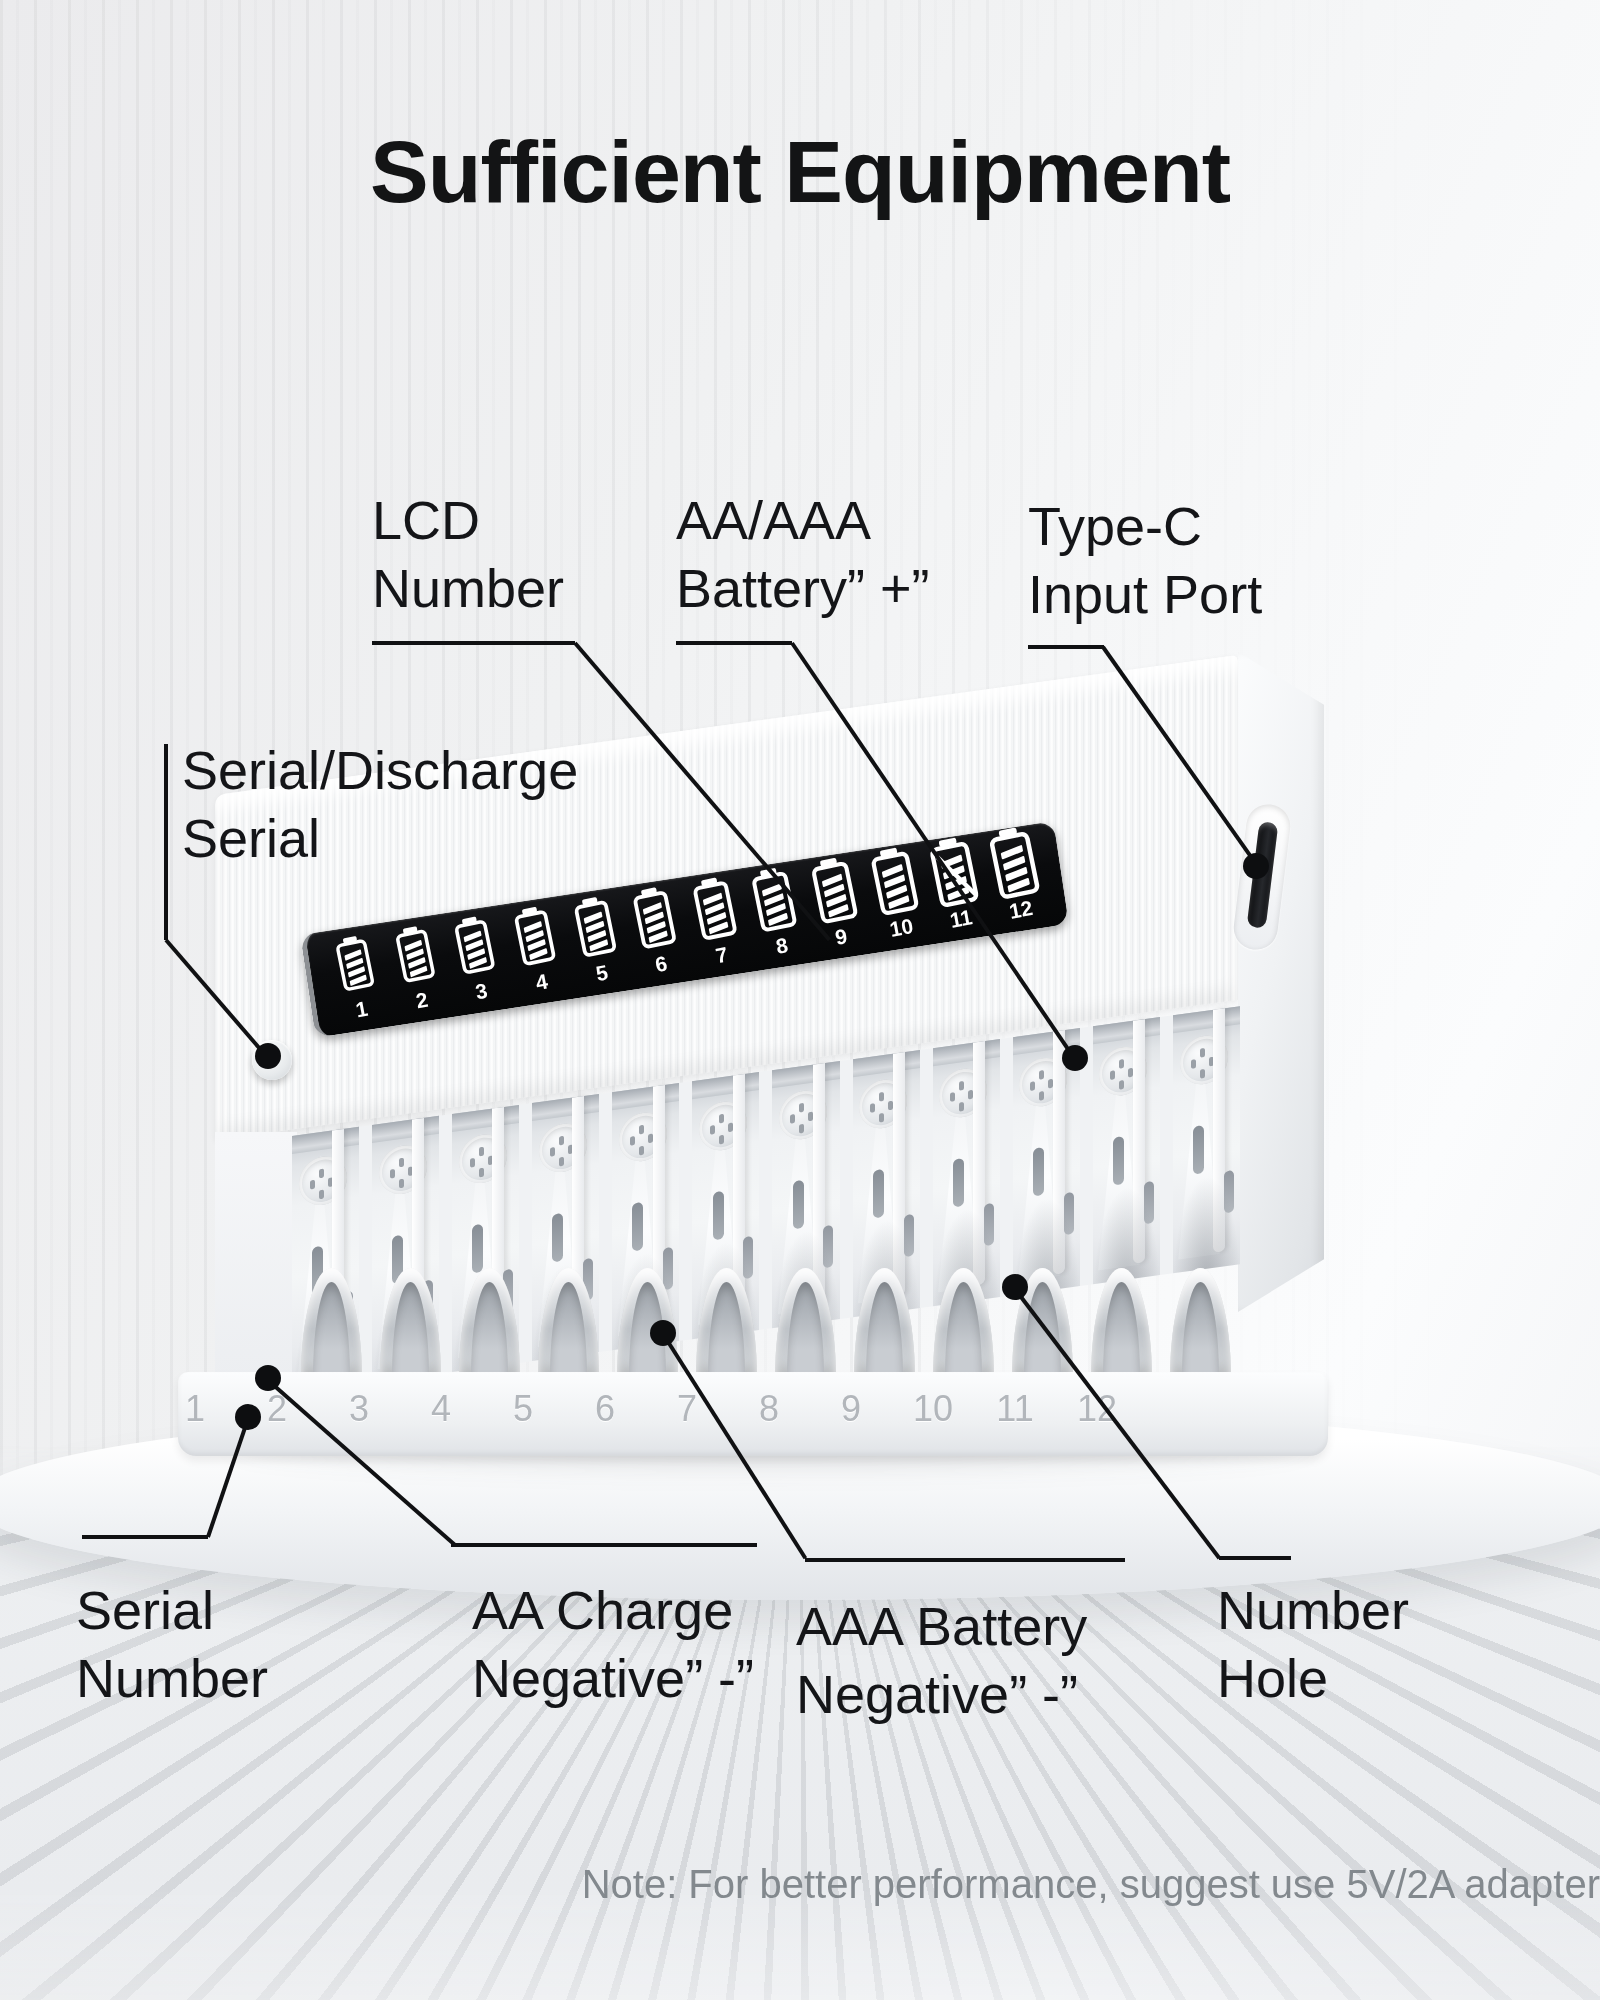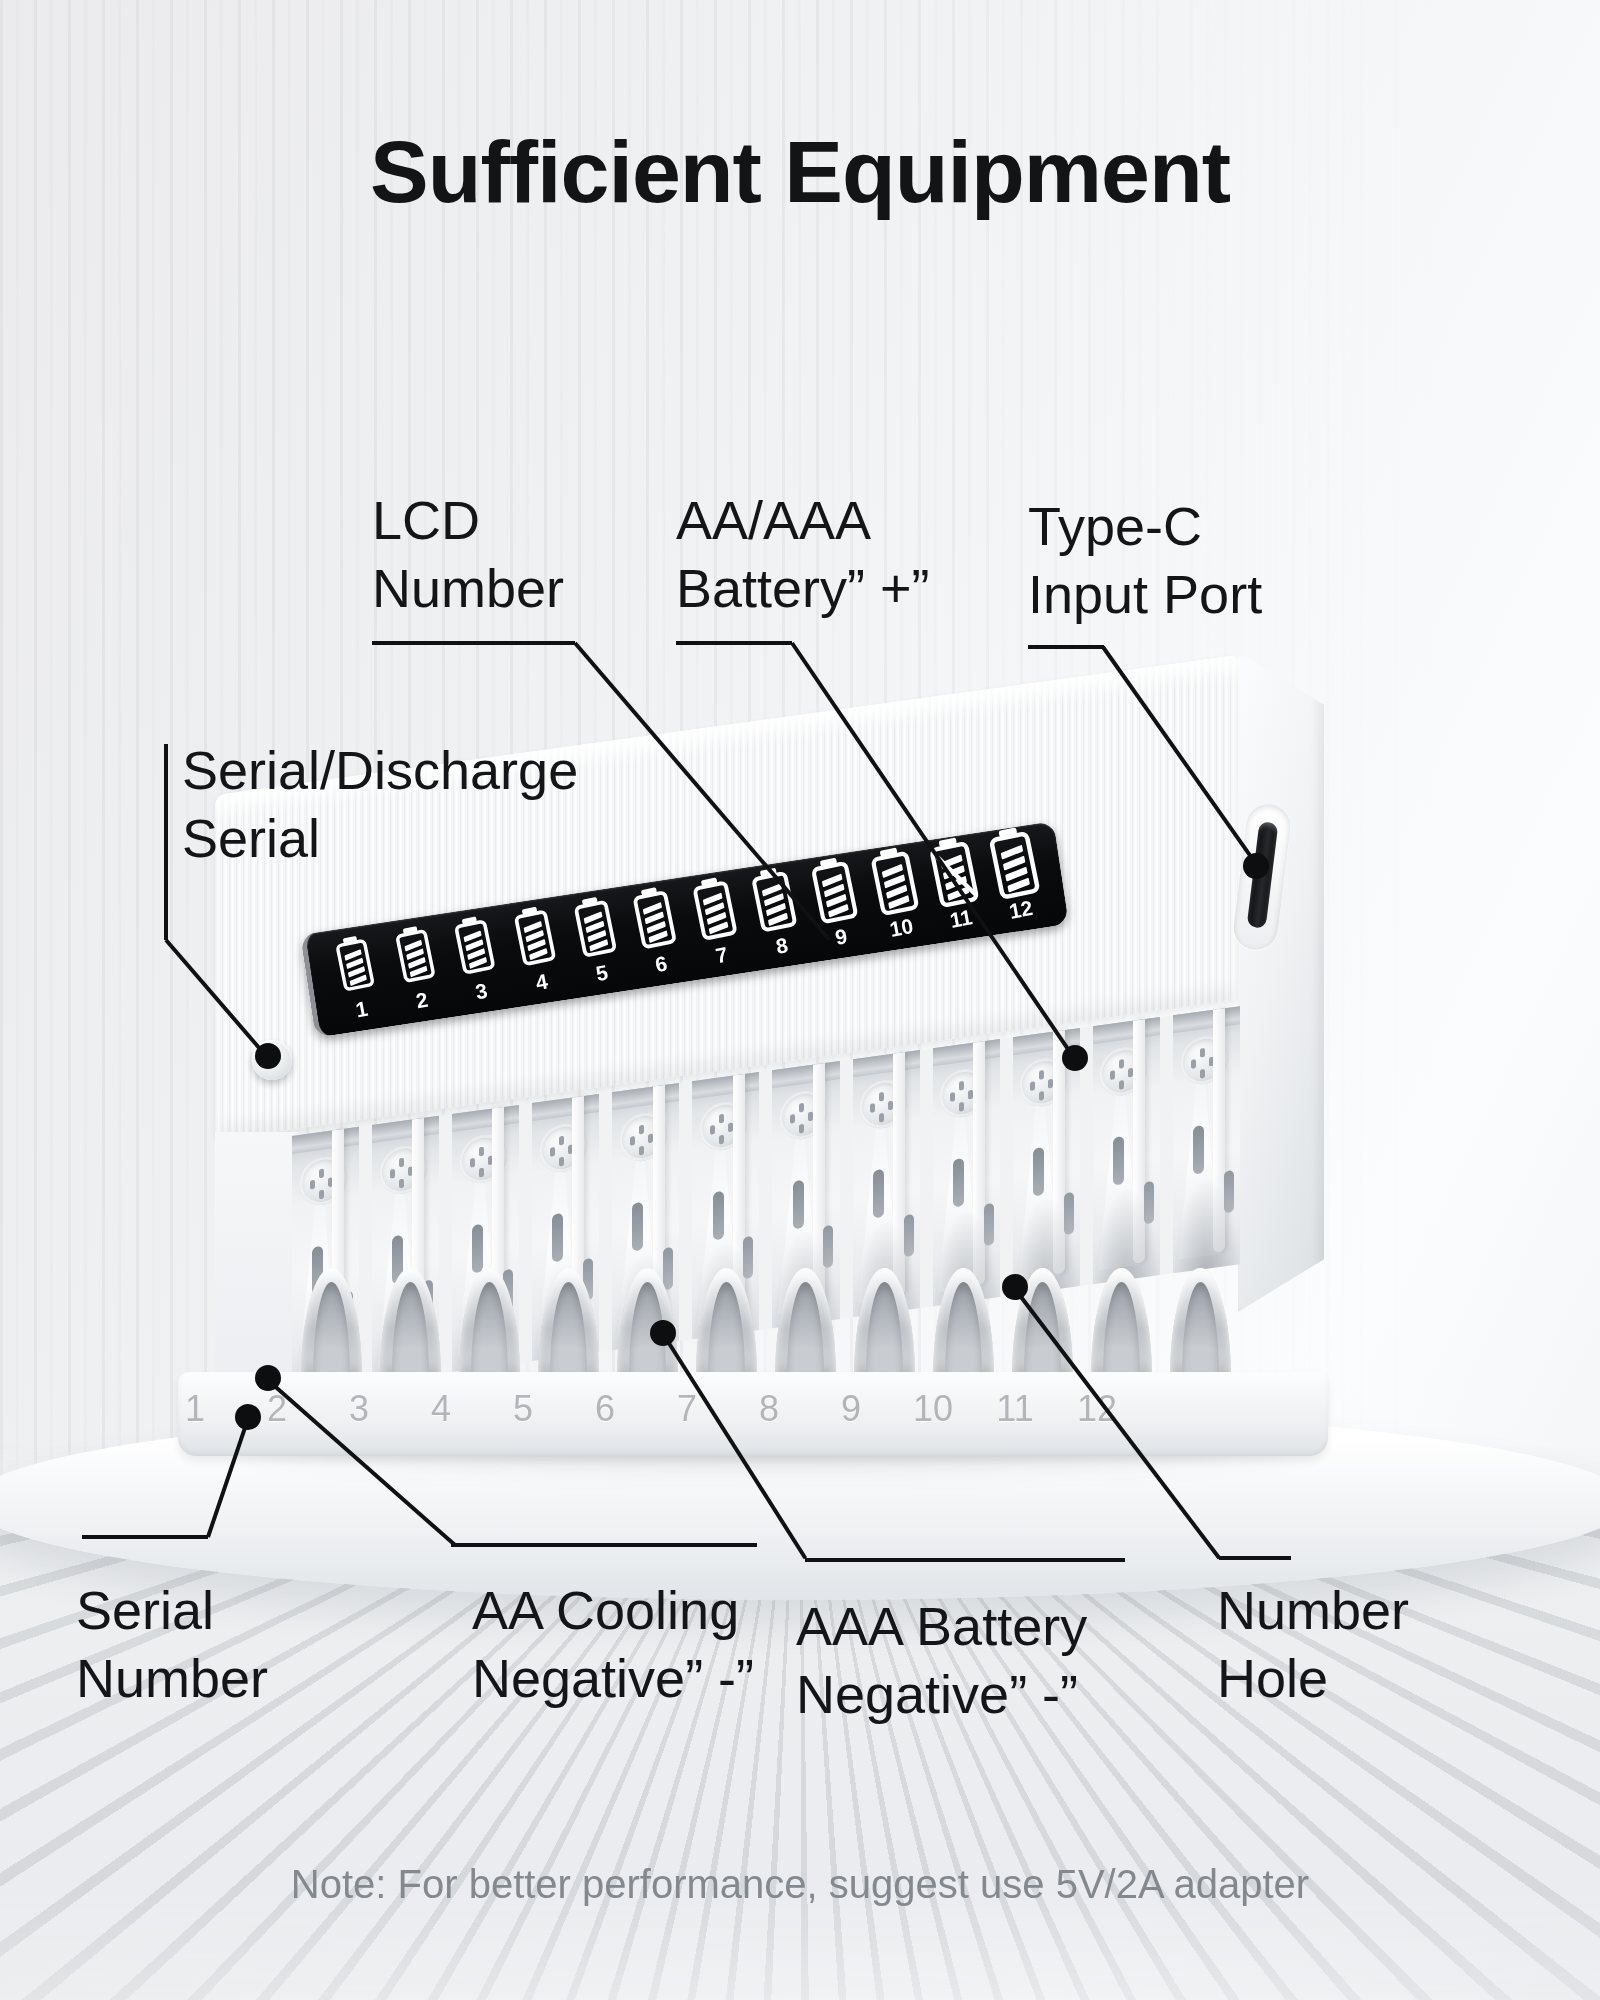--- a/index.html
+++ b/index.html
@@ -99,21 +99,21 @@
     background:radial-gradient(circle at 36% 32%,#ffffff,#e7eaec 60%,#cfd3d7);
     box-shadow:0 4px 7px rgba(0,0,0,.22),inset 0 1px 2px #fff;}
   
   .line{position:absolute;height:4px;background:#101113;transform-origin:left center;}
   .vline{position:absolute;width:4px;background:#101113;}
   .dot{position:absolute;width:26px;height:26px;border-radius:50%;background:#0d0e10;margin:-13px 0 0 -13px;}
   
   .title{position:absolute;left:0;top:96px;width:1600px;text-align:center;color:#131415;
     font-size:88px;font-weight:bold;line-height:152px;letter-spacing:-1px;}
   .callout{position:absolute;color:#141518;font-size:54px;line-height:68px;}
-  .note{position:absolute;left:0;top:1862px;width:1600px;text-align:center;color:#83898e;font-size:40px;}
+  .note{position:absolute;left:0;top:1862px;width:1600px;text-align:right;color:#83898e;font-size:40px;}
 </style>
 </head>
 <body>
 
 <div class="stage">
   <div class="bg-stripes"></div>
   <div class="rays"></div>
   <div class="base"></div>
   <div class="device-shadow"></div>
 
@@ -402,21 +402,21 @@
   </div>
   <div class="callout" style="left:182px;top:736px">
     <div>Serial/Discharge</div>
     <div>Serial</div>
   </div>
   <div class="callout" style="left:76px;top:1576px">
     <div>Serial</div>
     <div>Number</div>
   </div>
   <div class="callout" style="left:472px;top:1576px">
-    <div>AA Cooling</div>
+    <div>AA Charge</div>
     <div>Negative” -”</div>
   </div>
   <div class="callout" style="left:796px;top:1592px">
     <div>AAA Battery</div>
     <div>Negative” -”</div>
   </div>
   <div class="callout" style="left:1217px;top:1576px">
     <div>Number</div>
     <div>Hole</div>
   </div>

